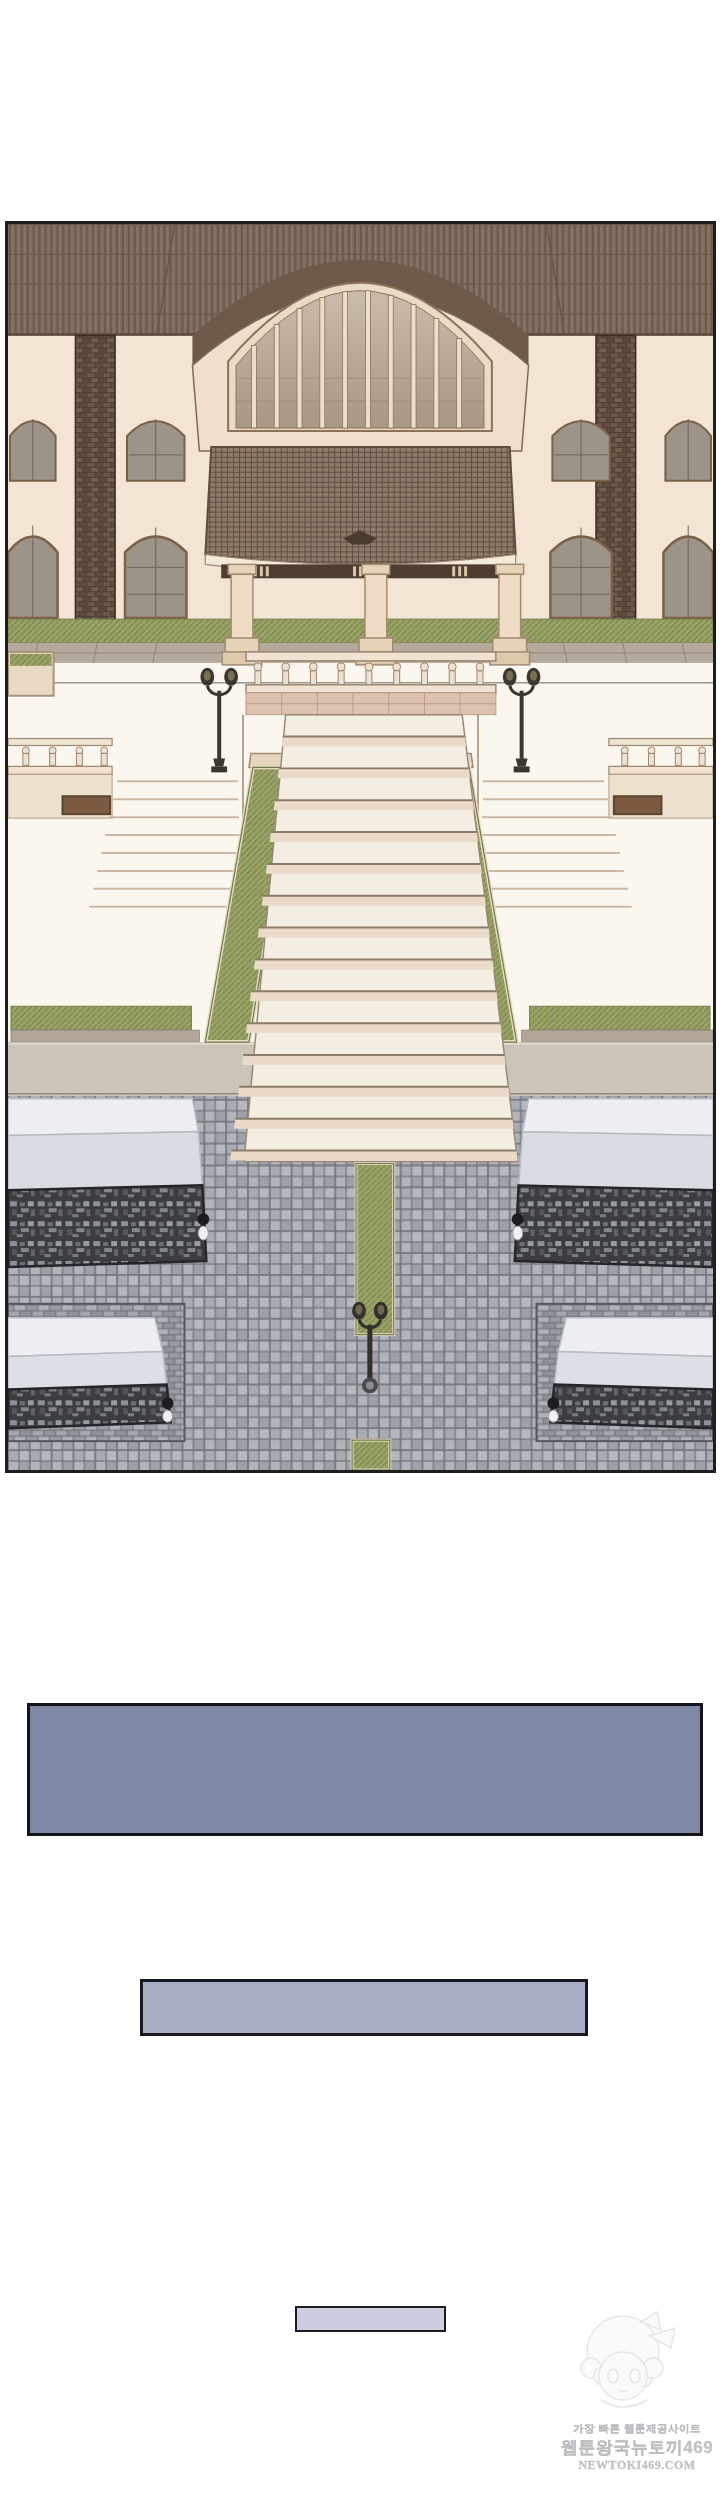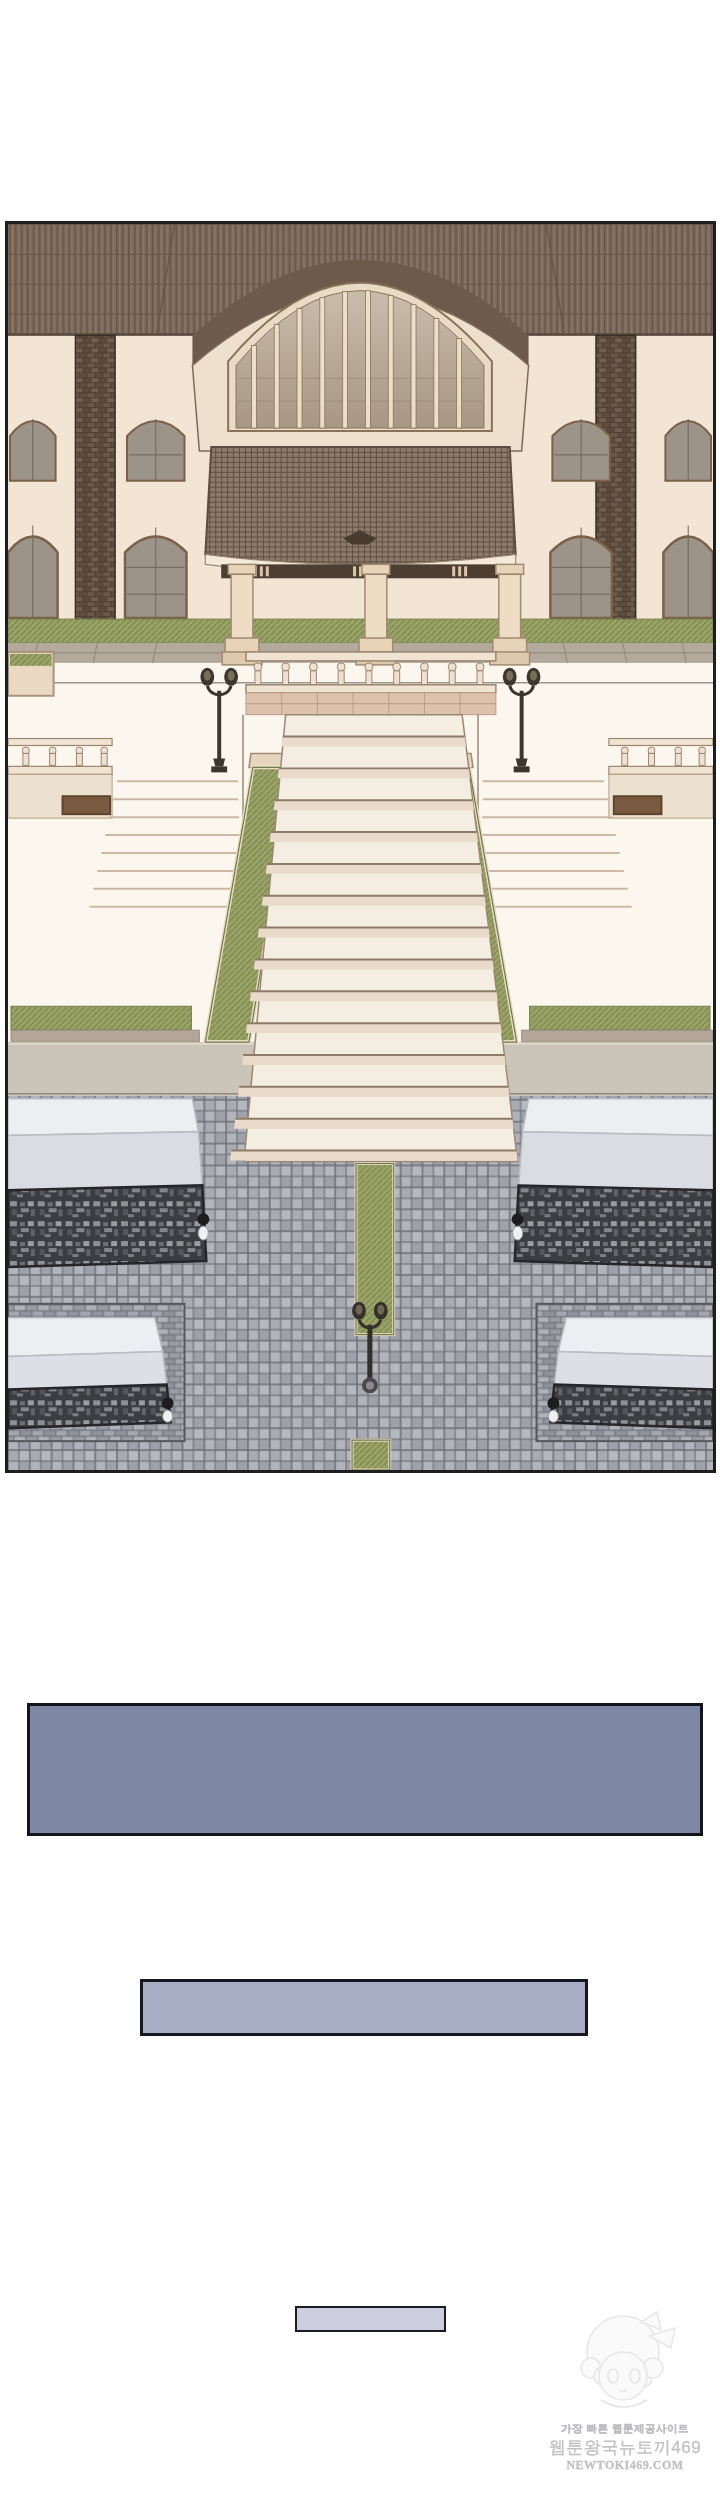--- a/index.html
+++ b/index.html
@@ -13,25 +13,25 @@
   
   .blue-box{box-sizing:border-box;}
   #box-large{left:27px;top:1703px;width:676px;height:133px;
     background:#7e87a4;border:3px solid #14141d;}
   #box-medium{left:140px;top:1979px;width:448px;height:57px;
     background:#a8aec5;border:3px solid #17171f;}
   #box-small{left:295px;top:2306px;width:151px;height:26px;
     background:#cccdde;border:2px solid #1b1b26;}
   
   #watermark{left:545px;top:2310px;width:165px;height:180px;}
-  #watermark .wm-text{position:absolute;left:0;width:160px;text-align:center;
+  #watermark .wm-text{position:absolute;left:12px;width:160px;text-align:center;
     color:#c3c3c7;text-shadow:0 0 1px #ffffff,0 0 2px #ffffff;
     -webkit-text-stroke:0.3px #bdbdc1;white-space:nowrap;}
   #wm-line1{top:112px;font-size:10.5px;font-weight:bold;letter-spacing:0.5px;}
-  #wm-line2{top:126px;font-size:17px;font-weight:normal;letter-spacing:0.5px;}
+  #wm-line2{top:126px;font-size:17px;font-weight:bold;letter-spacing:0.5px;}
   #wm-line3{top:148px;font-size:12px;font-weight:bold;
     font-family:"Liberation Serif",serif;letter-spacing:0.5px;}
 </style>
 </head>
 <body>
 
 <div id="comic-panel" class="abs">
 <svg viewBox="0 0 711 1252" preserveAspectRatio="none">
   <defs>
     <pattern id="roofStripes" width="6" height="30" patternUnits="userSpaceOnUse">

